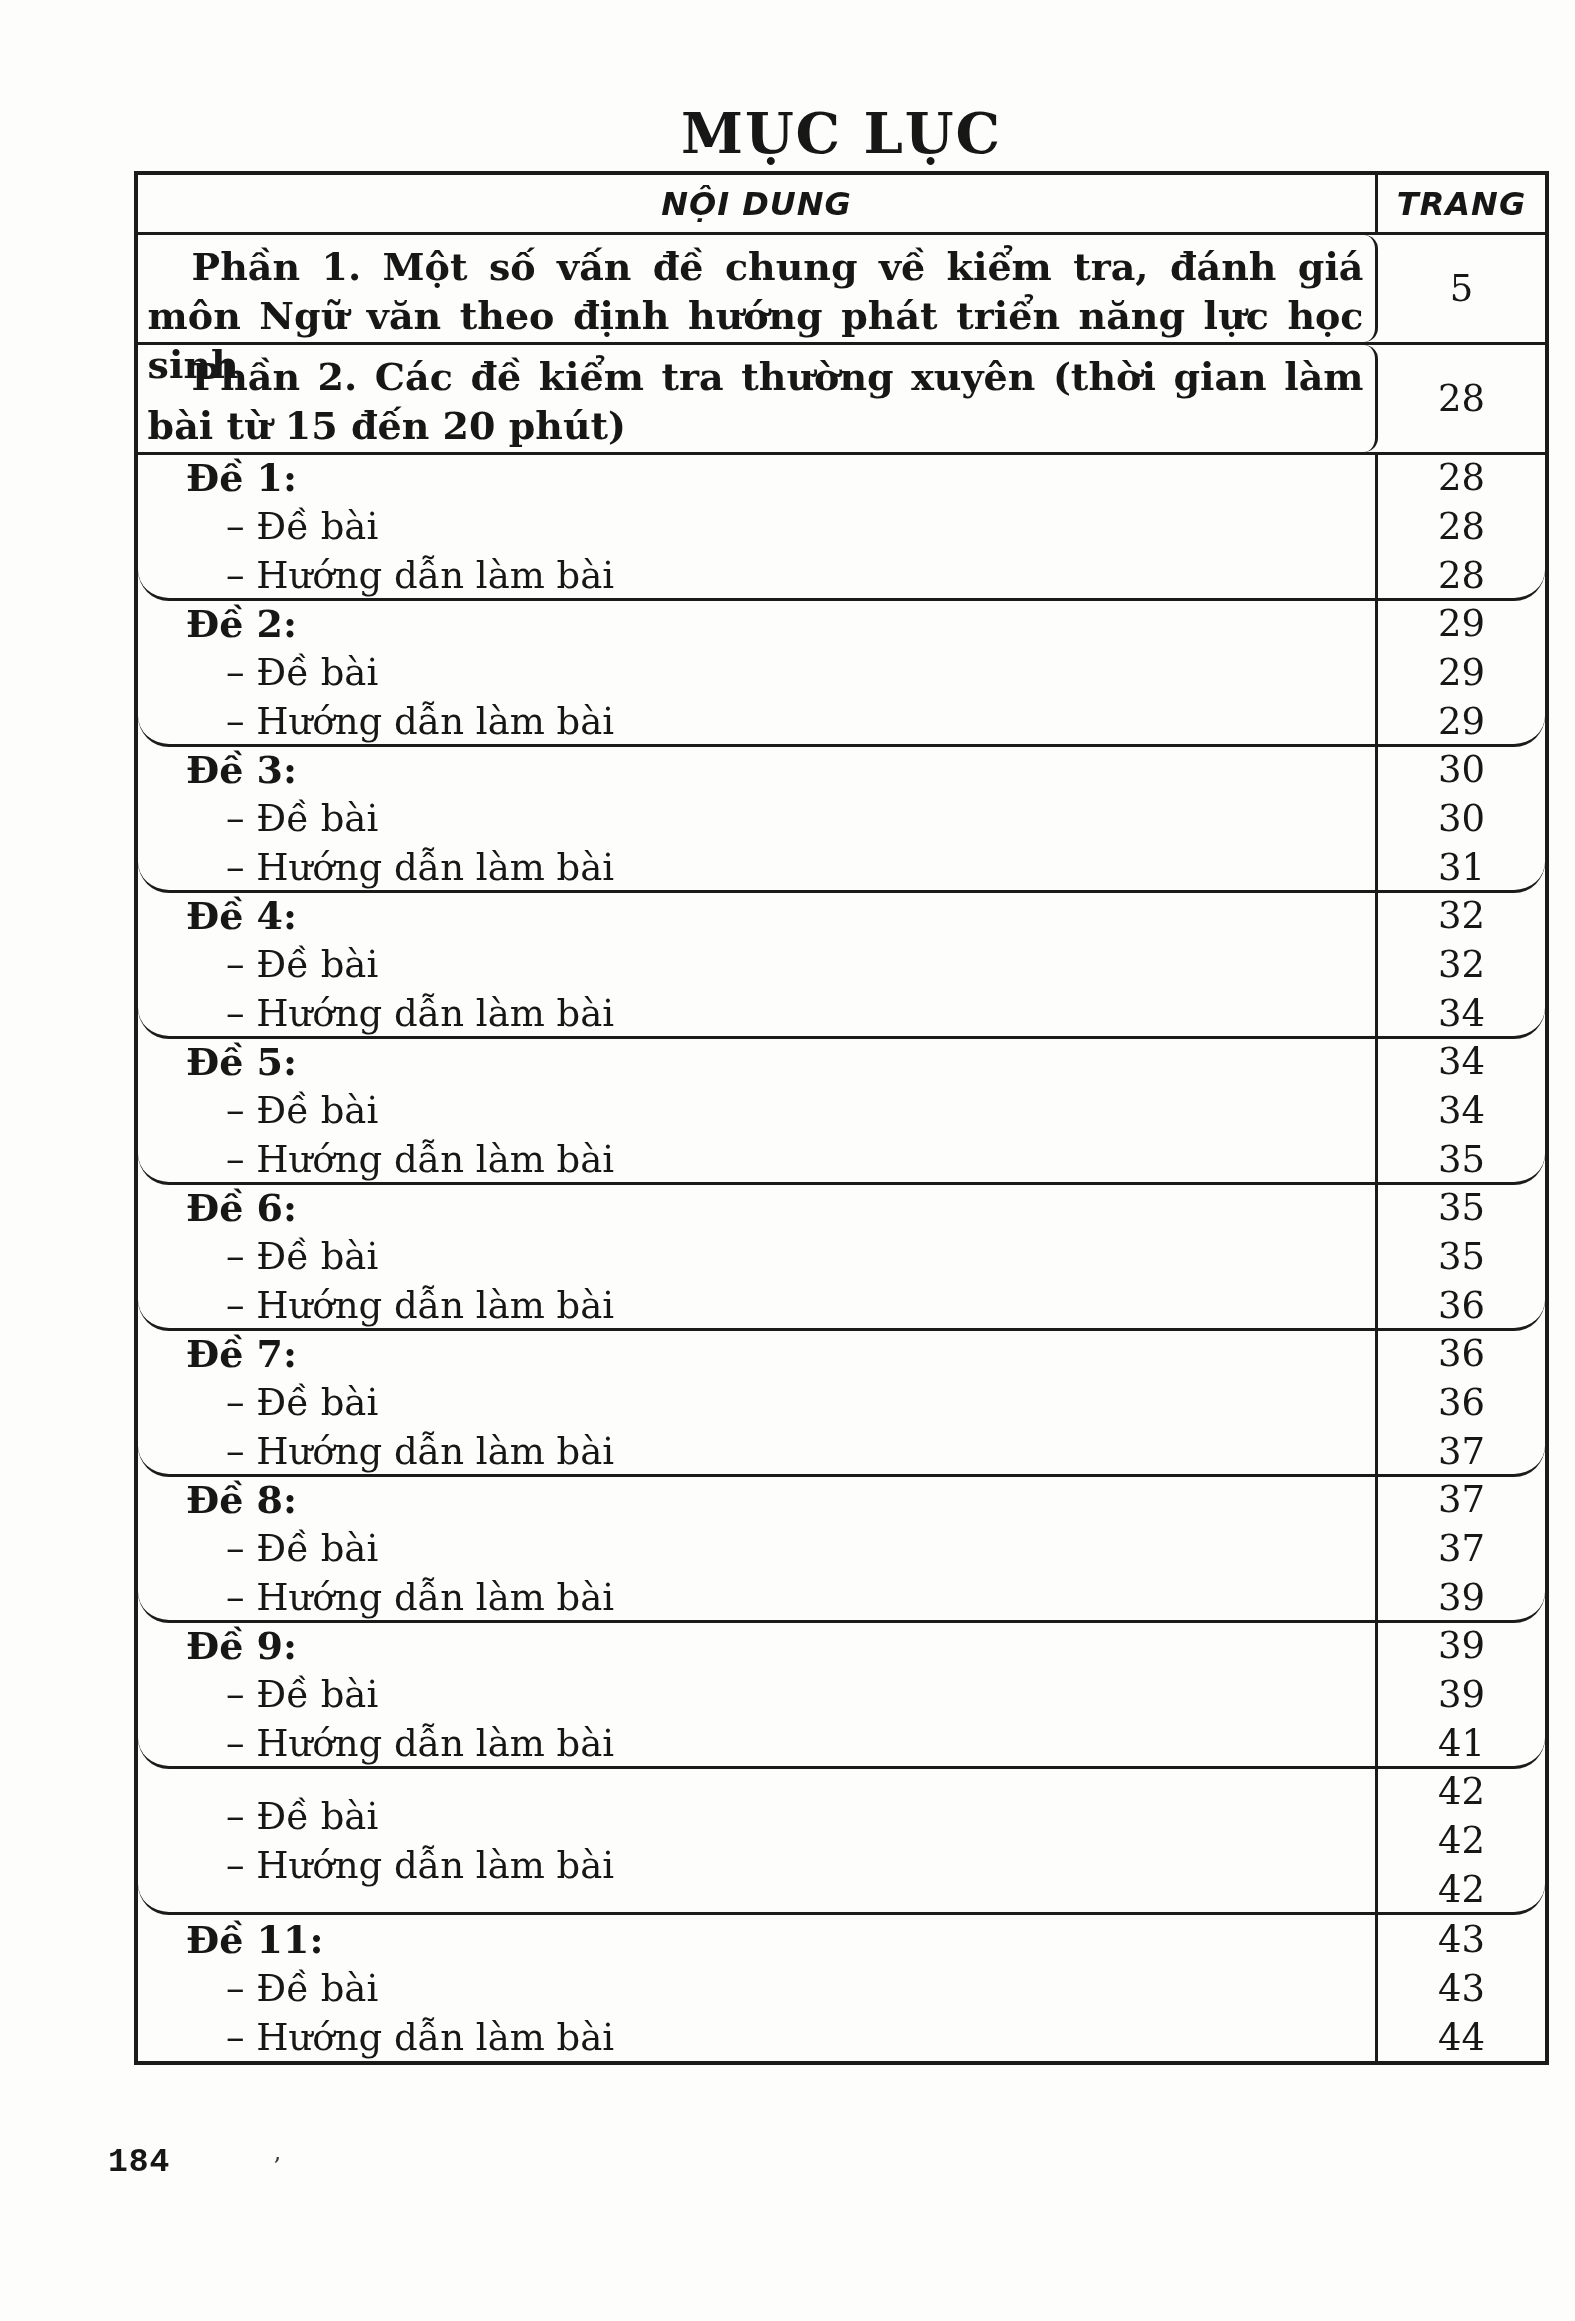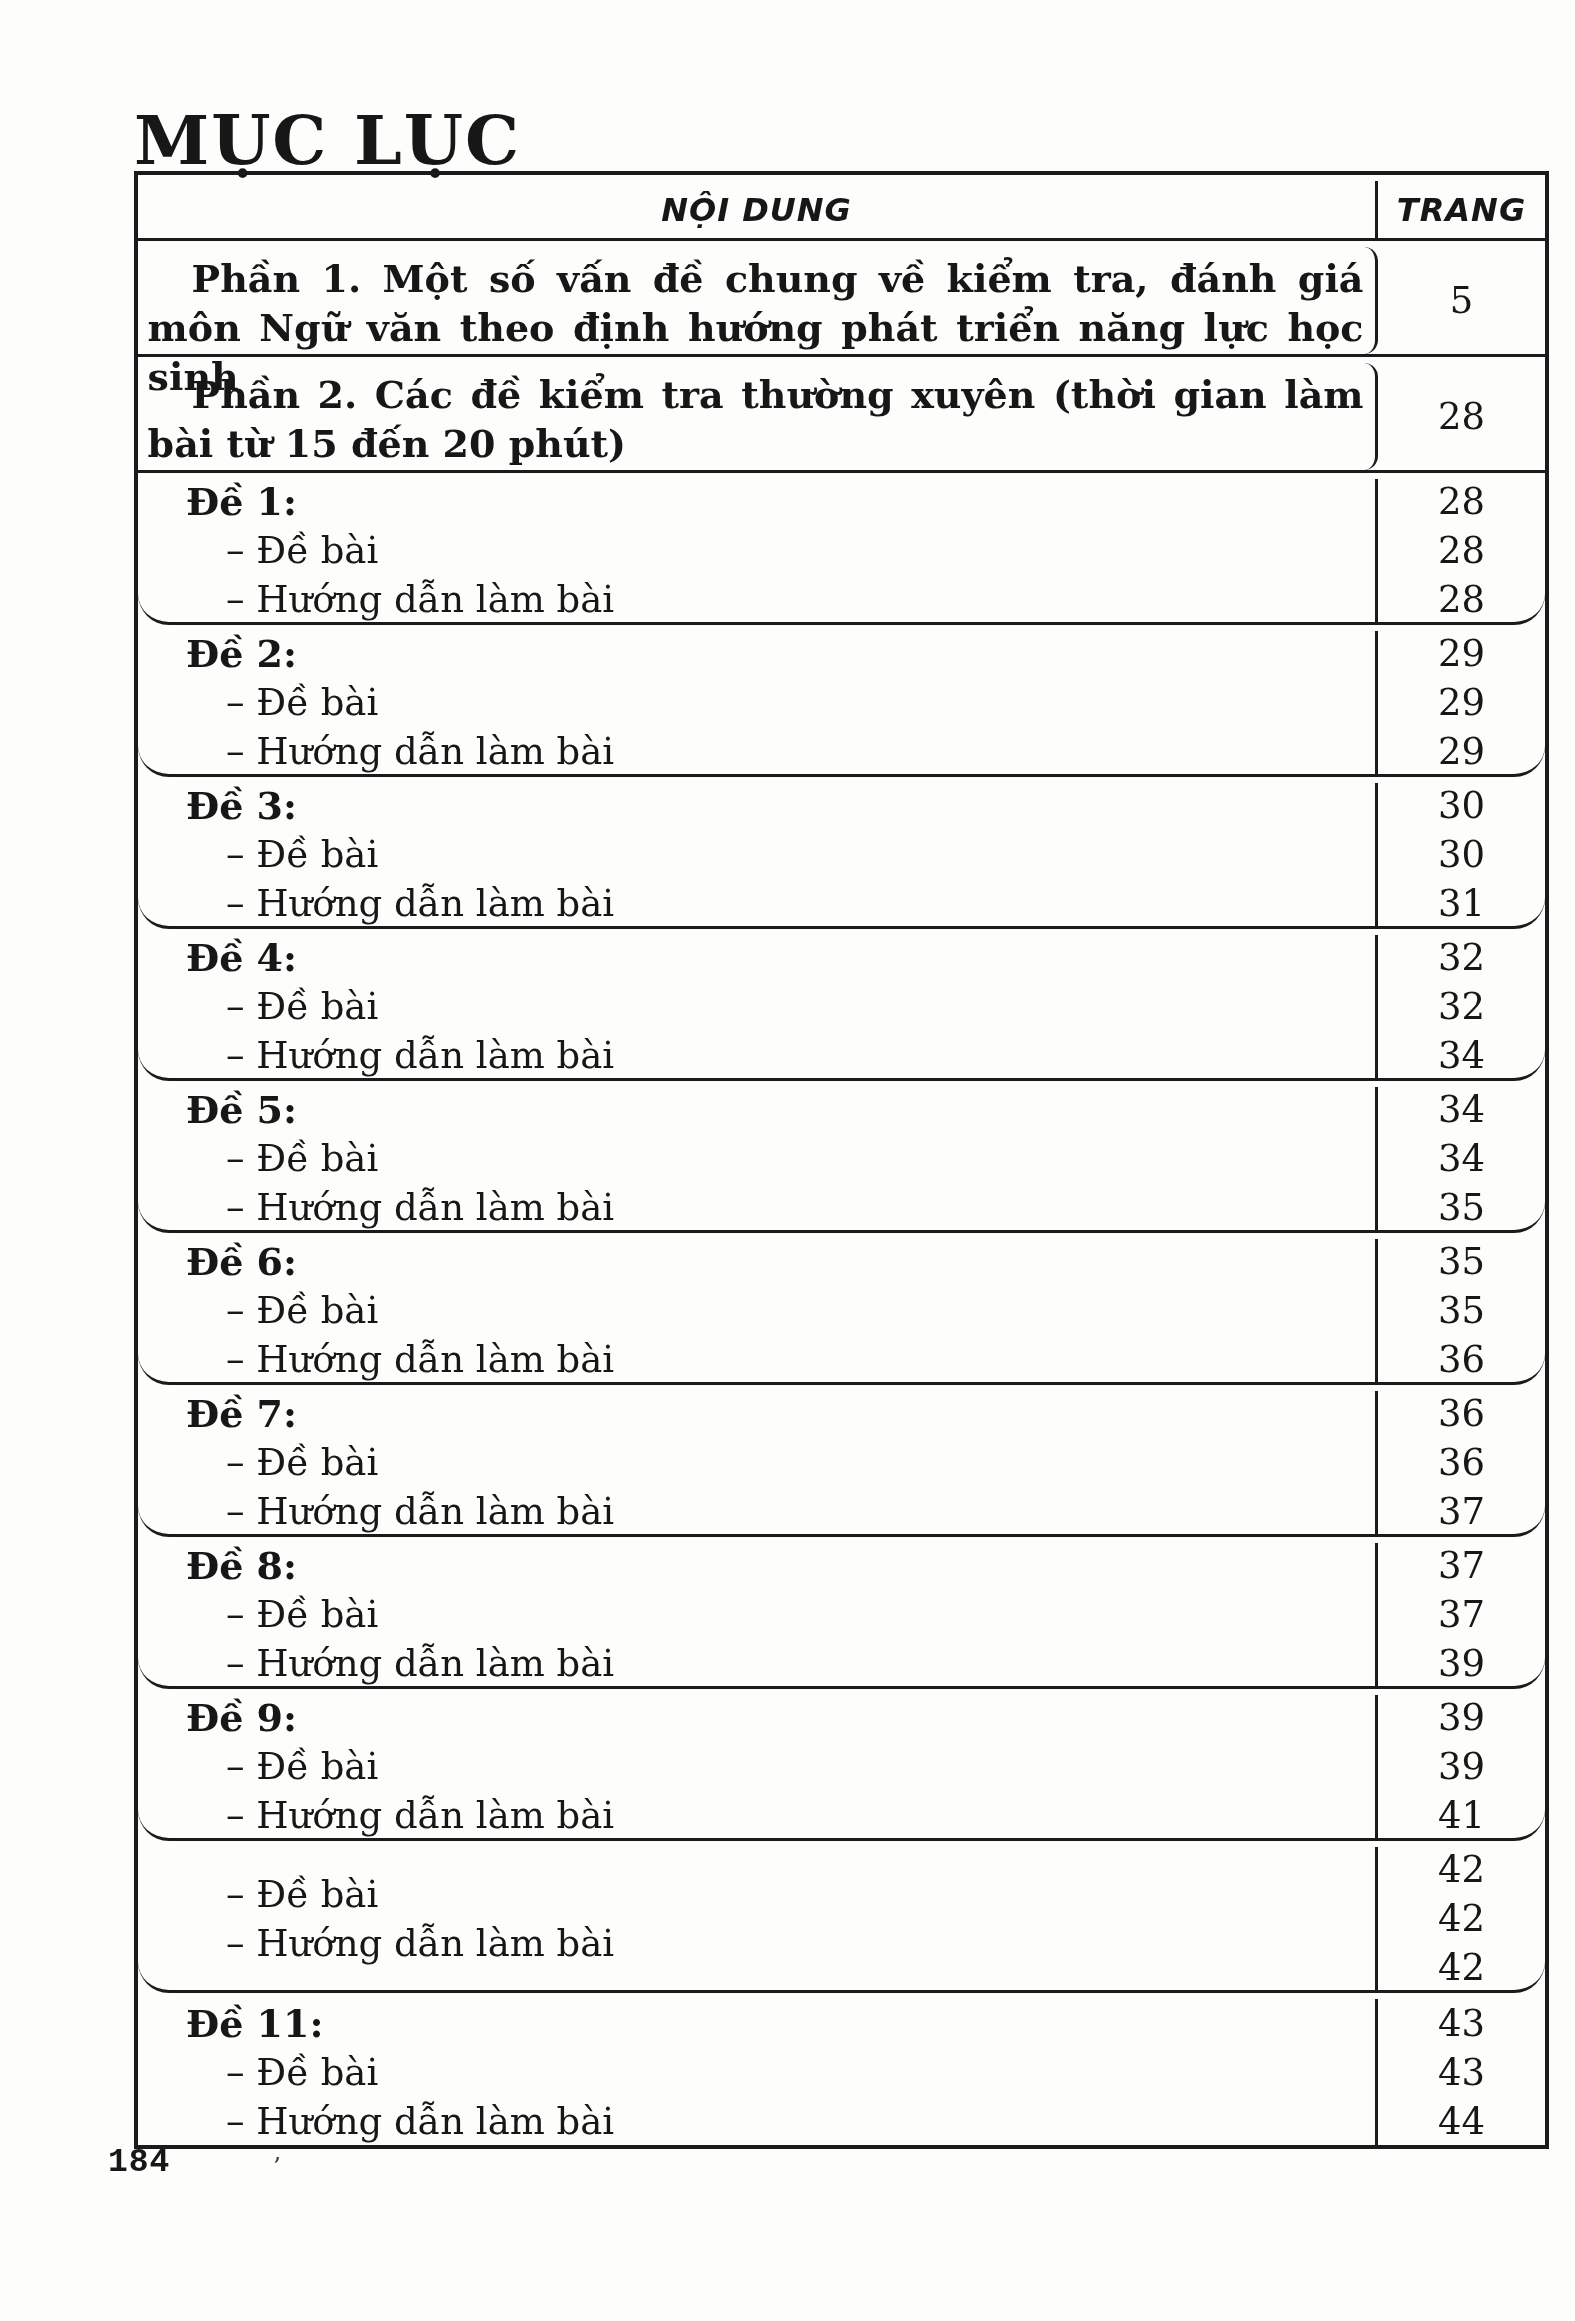--- a/index.html
+++ b/index.html
@@ -3,27 +3,27 @@
 <meta charset="utf-8">
 <style>
   html,body{margin:0;padding:0;}
   body{
     width:1576px;height:2321px;position:relative;overflow:hidden;
     background:#fdfdfb;color:#171717;
     font-family:"DejaVu Serif","Liberation Serif",serif;
   }
   .page-title{
     position:absolute;top:100px;left:134px;width:1415px;
-    text-align:left;font-size:68px;font-weight:700;letter-spacing:1.9px;
+    text-align:center;font-size:56px;font-weight:700;letter-spacing:1.9px;
   }
   .toc{
     position:absolute;left:134px;top:171px;width:1415px;
     border:4.8px solid #1b1b1b;box-sizing:border-box;background:transparent;
   }
-  .row{display:flex;border-bottom:3.8px solid #1b1b1b;box-sizing:border-box;margin-top:6px;}
+  .row{display:flex;border-bottom:3.8px solid #1b1b1b;box-sizing:border-box;}
   .row:last-child{border-bottom:none;}
   .cell-content{flex:1;border-right:3.8px solid #1b1b1b;box-sizing:border-box;}
   .cell-page{
     width:167px;display:flex;align-items:center;justify-content:center;
     font-size:37px;box-sizing:border-box;text-align:center;
   }
   .row-header{height:60px;}
   .row-header .cell-content{
     display:flex;align-items:center;justify-content:center;
   }

